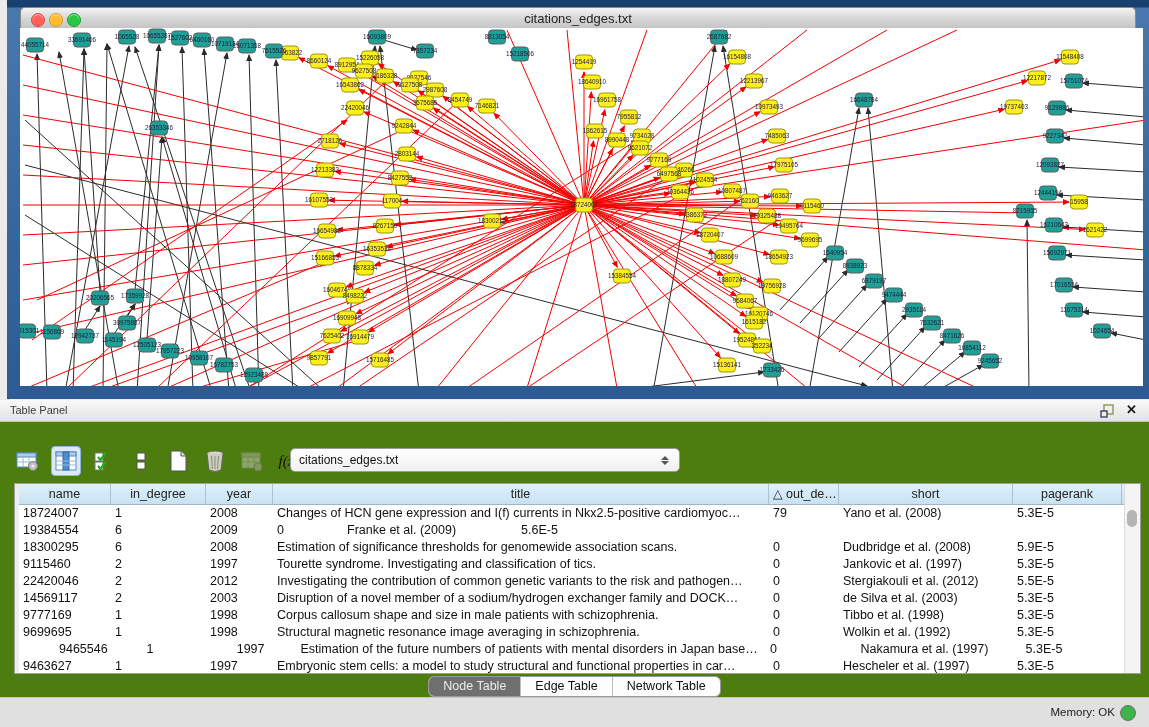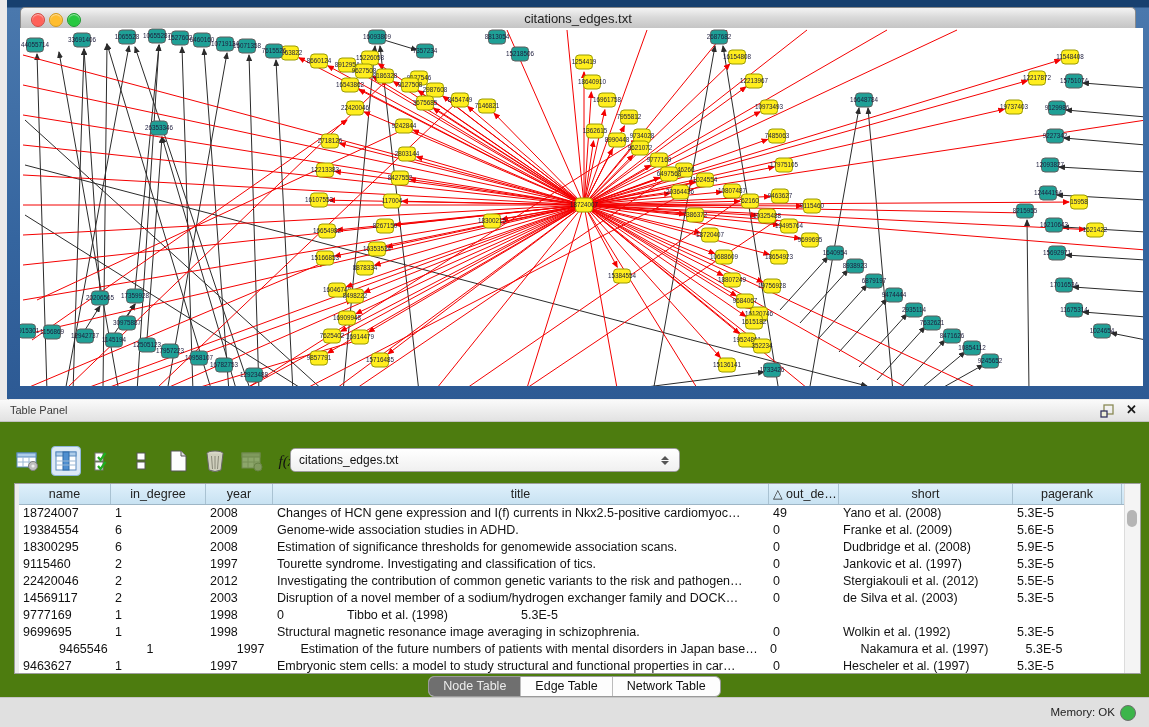--- a/index.html
+++ b/index.html
@@ -879,29 +879,28 @@
           <div class="td" style="width: 496px;">title</div>
           <div class="td" style="width: 70px;">△ out_de…</div>
           <div class="td" style="width: 174px;">short</div>
           <div class="td" style="width: 109px;">pagerank</div>
         </div>
         <div class="tr">
           <div class="td" style="width: 92px;">18724007</div>
           <div class="td" style="width: 95px;">1</div>
           <div class="td" style="width: 67px;">2008</div>
           <div class="td title-c" style="width: 496px;">Changes of HCN gene expression and I(f) currents in Nkx2.5-positive cardiomyoc…</div>
-          <div class="td" style="width: 70px;">49</div>
+          <div class="td" style="width: 70px;">79</div>
           <div class="td" style="width: 174px;">Yano et al. (2008)</div>
           <div class="td" style="width: 109px;">5.3E-5</div>
         </div>
         <div class="tr">
           <div class="td" style="width: 92px;">19384554</div>
           <div class="td" style="width: 95px;">6</div>
           <div class="td" style="width: 67px;">2009</div>
-          <div class="td title-c" style="width: 496px;">Genome-wide association studies in ADHD.</div>
           <div class="td" style="width: 70px;">0</div>
           <div class="td" style="width: 174px;">Franke et al. (2009)</div>
           <div class="td" style="width: 109px;">5.6E-5</div>
         </div>
         <div class="tr">
           <div class="td" style="width: 92px;">18300295</div>
           <div class="td" style="width: 95px;">6</div>
           <div class="td" style="width: 67px;">2008</div>
           <div class="td title-c" style="width: 496px;">Estimation of significance thresholds for genomewide association scans.</div>
           <div class="td" style="width: 70px;">0</div>
@@ -932,20 +931,21 @@
           <div class="td" style="width: 67px;">2003</div>
           <div class="td title-c" style="width: 496px;">Disruption of a novel member of a sodium/hydrogen exchanger family and DOCK…</div>
           <div class="td" style="width: 70px;">0</div>
           <div class="td" style="width: 174px;">de Silva et al. (2003)</div>
           <div class="td" style="width: 109px;">5.3E-5</div>
         </div>
         <div class="tr">
           <div class="td" style="width: 92px;">9777169</div>
           <div class="td" style="width: 95px;">1</div>
           <div class="td" style="width: 67px;">1998</div>
+          <div class="td title-c" style="width: 496px;">Corpus callosum shape and size in male patients with schizophrenia.</div>
           <div class="td" style="width: 70px;">0</div>
           <div class="td" style="width: 174px;">Tibbo et al. (1998)</div>
           <div class="td" style="width: 109px;">5.3E-5</div>
         </div>
         <div class="tr">
           <div class="td" style="width: 92px;">9699695</div>
           <div class="td" style="width: 95px;">1</div>
           <div class="td" style="width: 67px;">1998</div>
           <div class="td title-c" style="width: 496px;">Structural magnetic resonance image averaging in schizophrenia.</div>
           <div class="td" style="width: 70px;">0</div>

